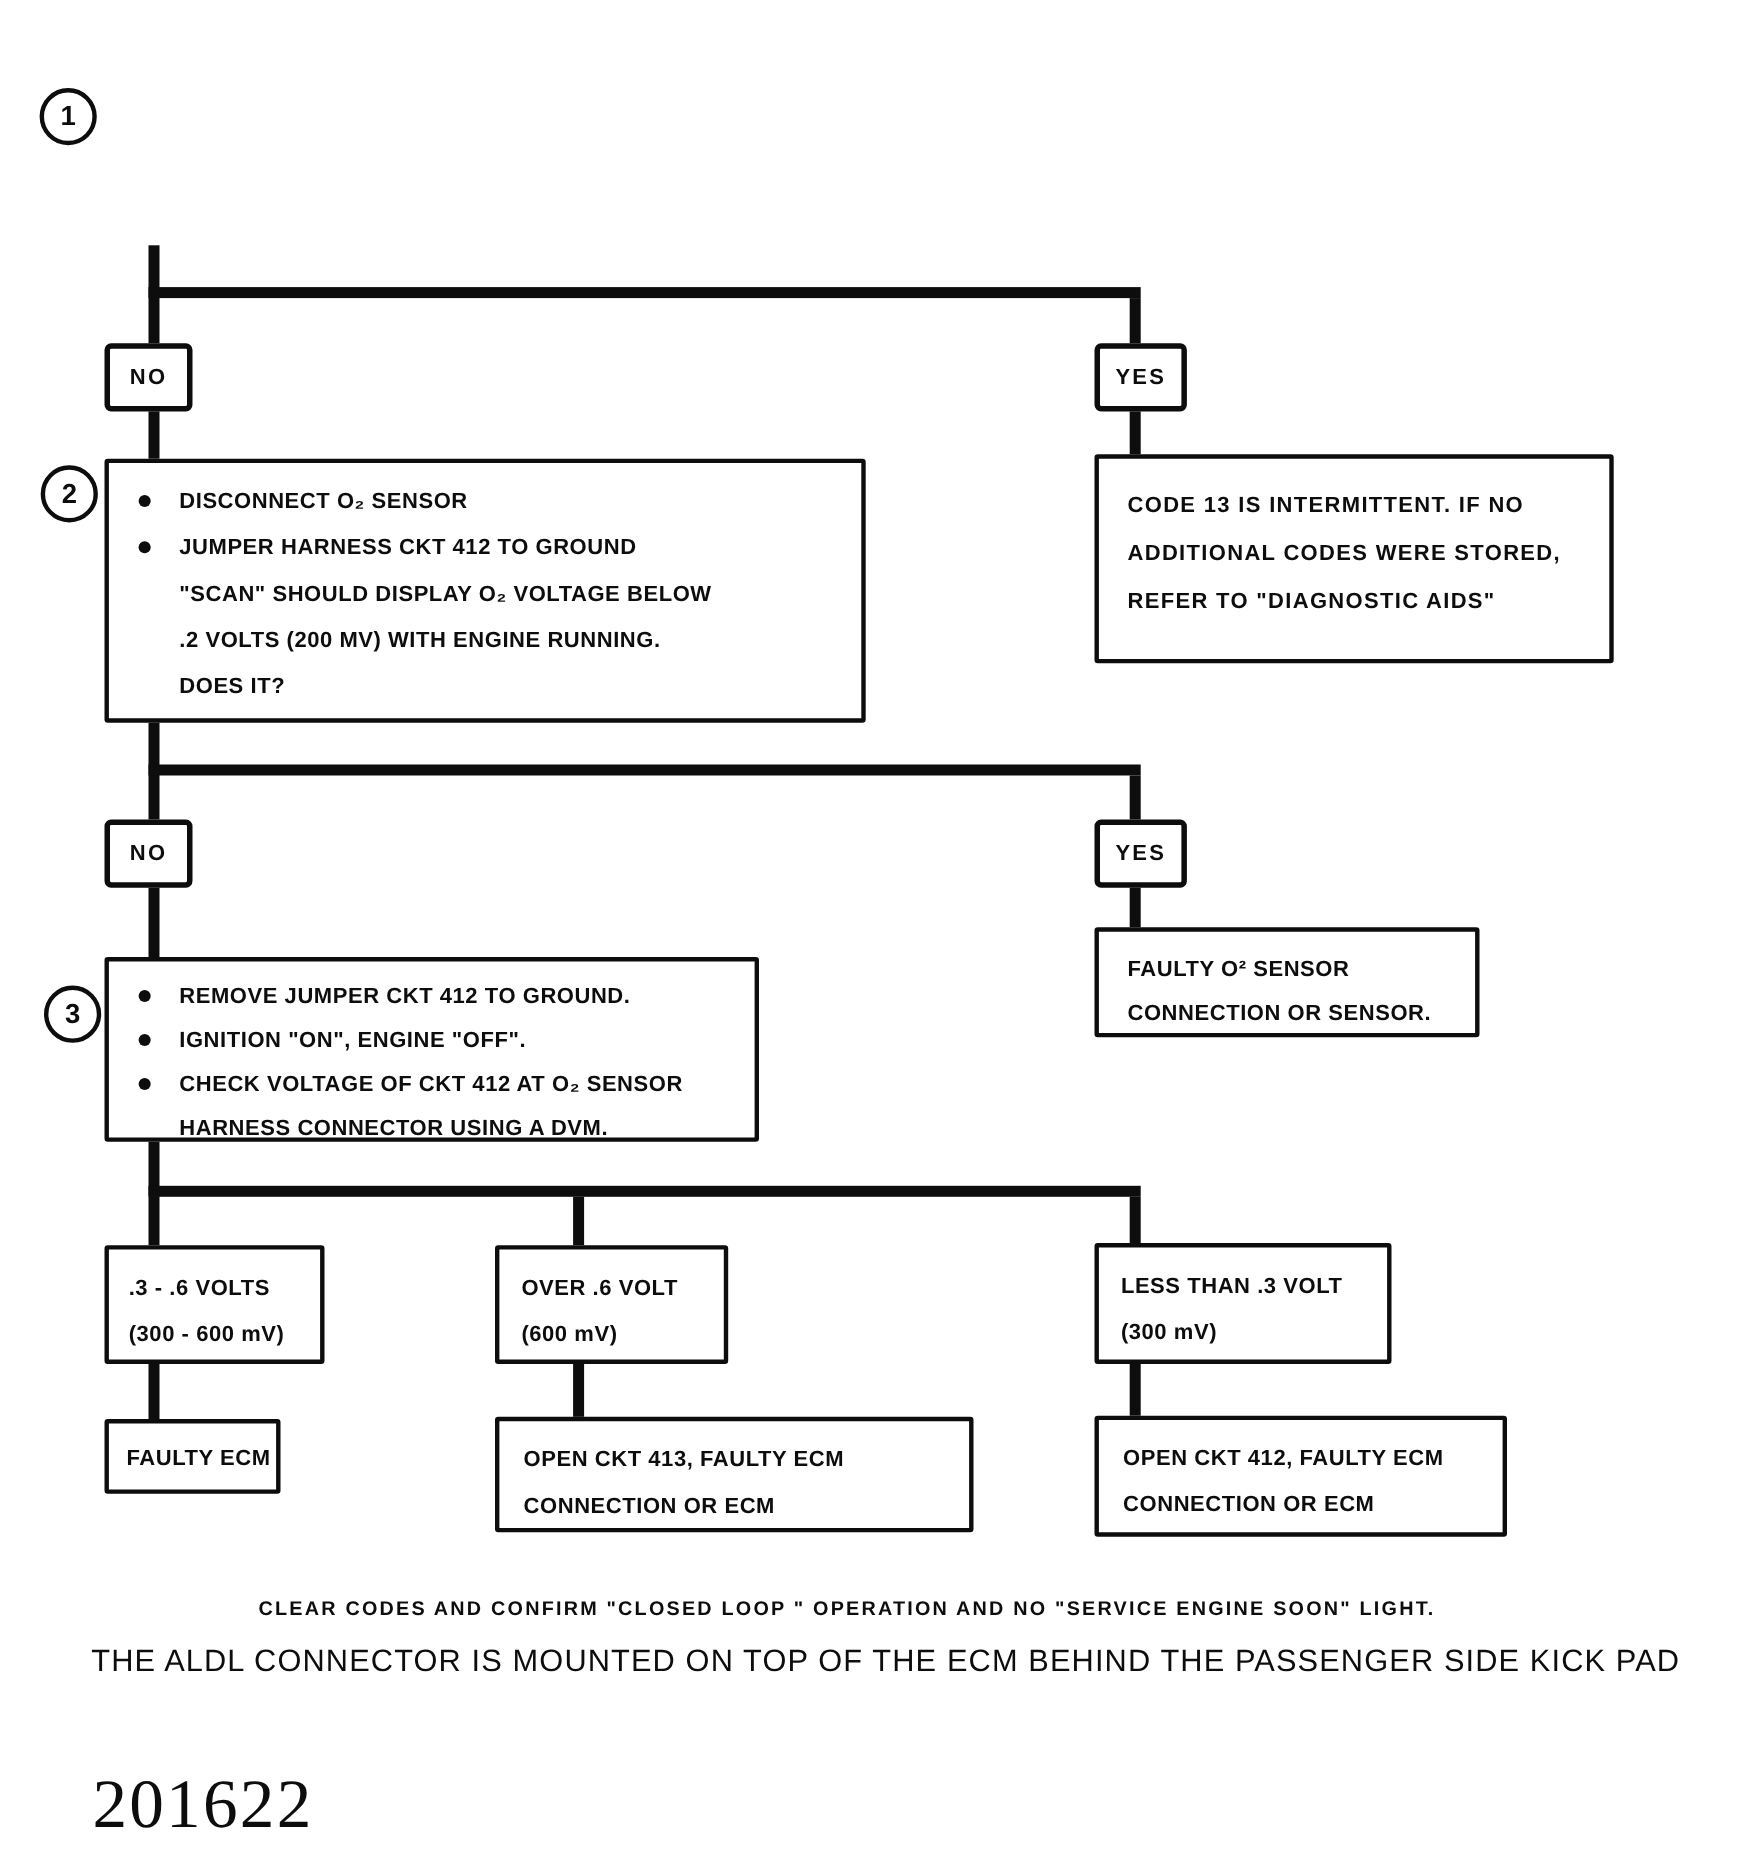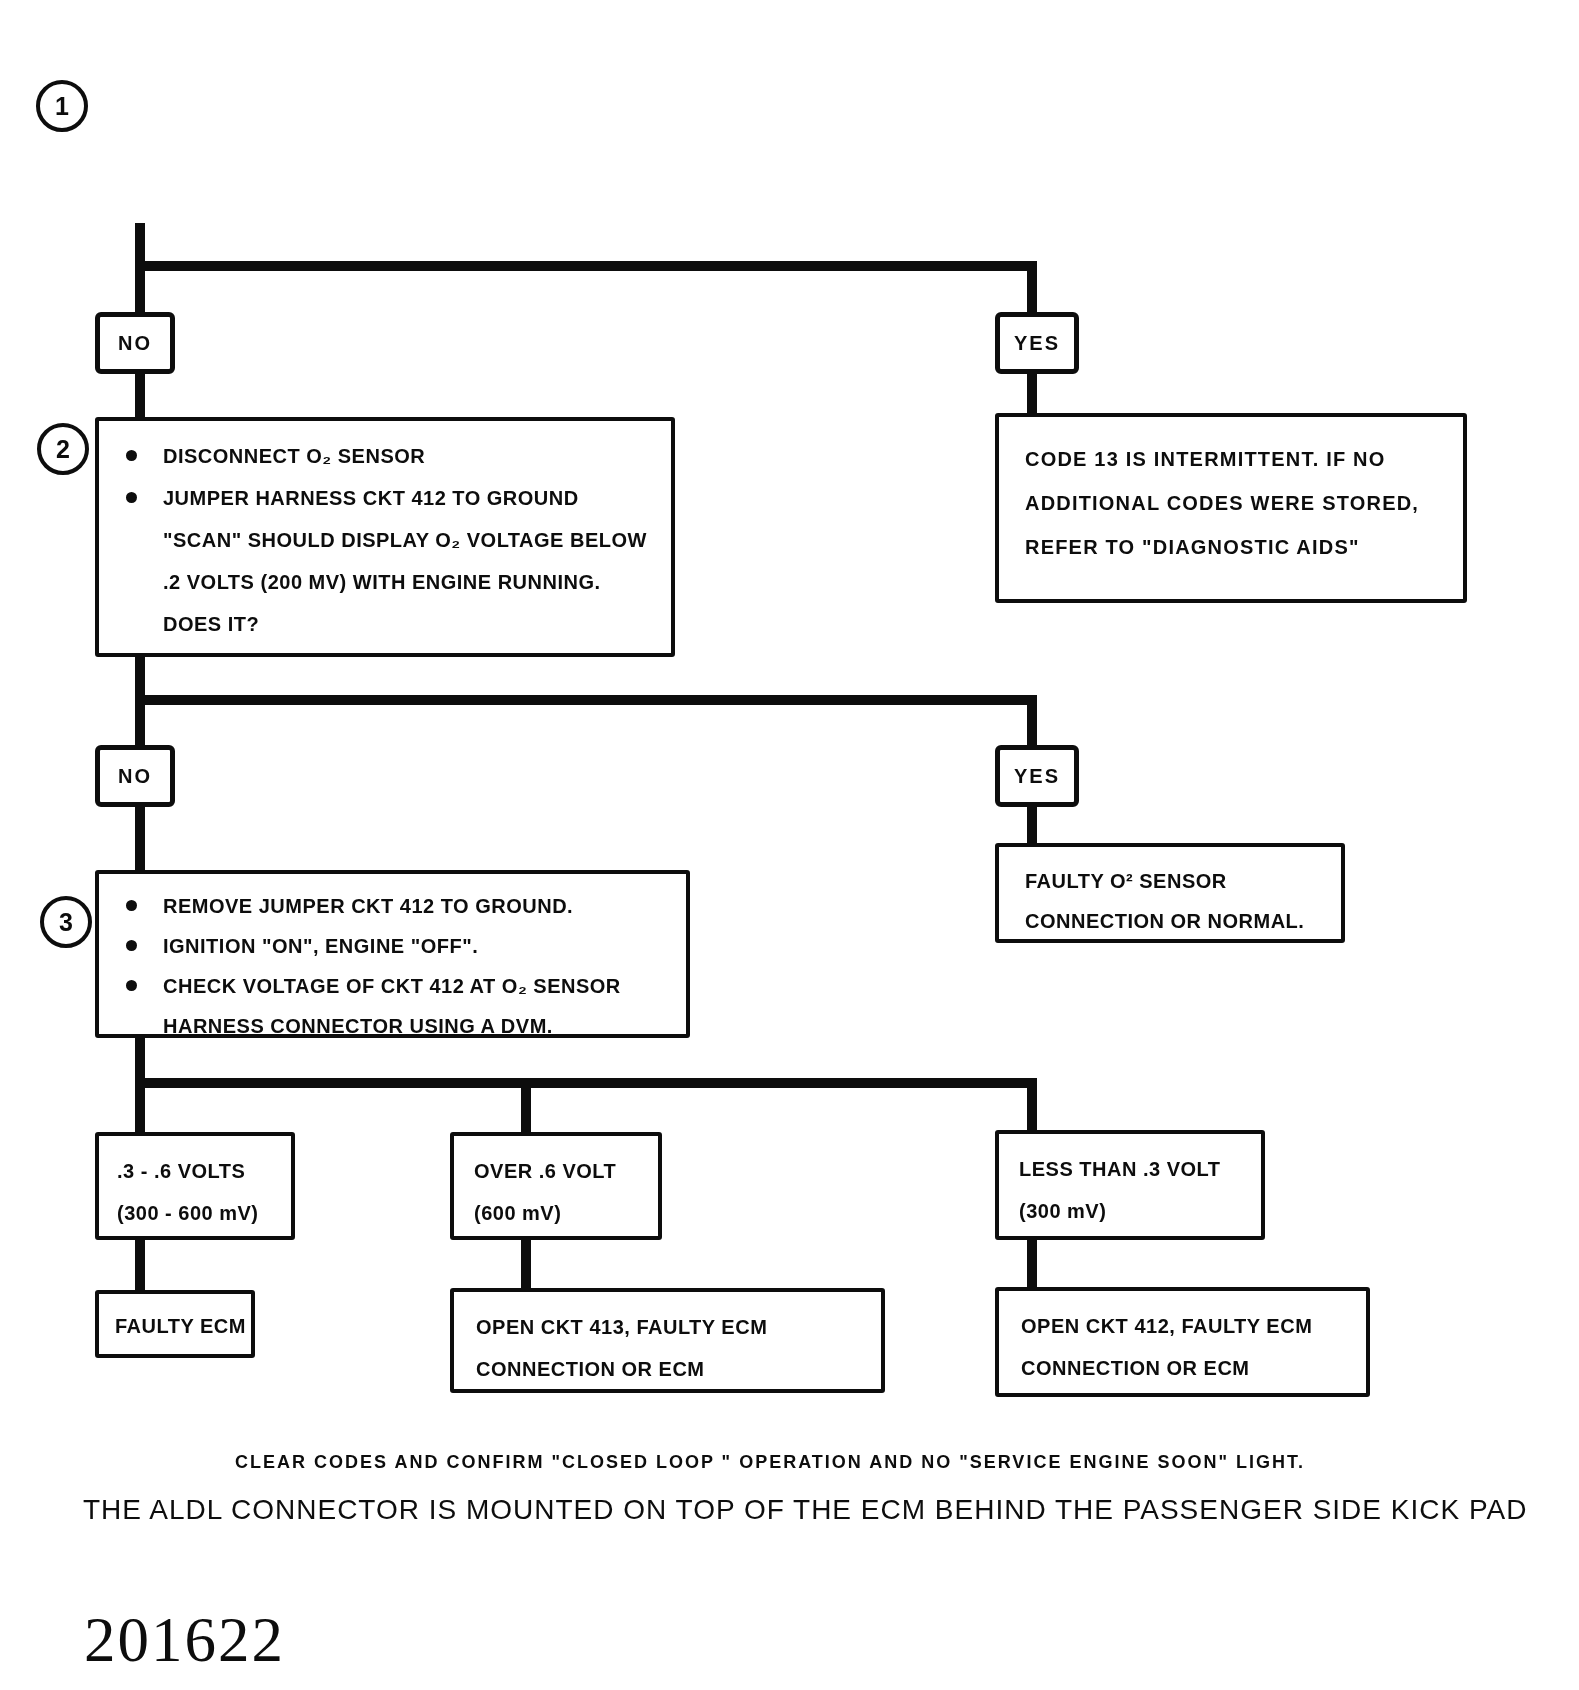--- a/index.html
+++ b/index.html
@@ -77,21 +77,21 @@
   <div class="tag" style="left:95px;top:312px;width:80px;height:62px;">
       <span>NO</span>
     </div>
   <div class="tag" style="left:995px;top:312px;width:84px;height:62px;">
       <span>YES</span>
     </div>
 
   <div class="vline" style="left:135px;top:374px;width:10px;height:43px;"></div>
   <div class="vline" style="left:1027px;top:374px;width:10px;height:39px;"></div>
 
-  <div class="node pad-t" style="left:95px;top:417px;width:580px;height:240px;">
+  <div class="node pad-t" style="left:95px;top:417px;width:692px;height:240px;">
     <div class="row"><span class="bullet"></span><span>DISCONNECT O₂ SENSOR</span></div>
     <div class="row"><span class="bullet"></span><span>JUMPER HARNESS CKT 412 TO GROUND</span></div>
     <div class="row"><span>"SCAN"  SHOULD DISPLAY O₂ VOLTAGE BELOW</span></div>
     <div class="row"><span>.2 VOLTS  (200 MV) WITH ENGINE RUNNING.</span></div>
     <div class="row"><span>DOES IT?</span></div>
   </div>
 
   <div class="node plain" style="left:995px;top:413px;width:472px;height:190px;padding-top:20px;">
     <div class="row" style="line-height:44px;letter-spacing:1.2px;"><span>CODE 13 IS INTERMITTENT.  IF NO</span></div>
     <div class="row" style="line-height:44px;letter-spacing:1.2px;"><span>ADDITIONAL CODES WERE STORED,</span></div>
@@ -114,21 +114,21 @@
 
   <div class="node" style="left:95px;top:870px;width:595px;height:168px;padding-top:12px;">
     <div class="row" style="line-height:40px;"><span class="bullet" style="top:14px;"></span><span>REMOVE JUMPER CKT 412 TO GROUND.</span></div>
     <div class="row" style="line-height:40px;"><span class="bullet" style="top:14px;"></span><span>IGNITION "ON",  ENGINE  "OFF".</span></div>
     <div class="row" style="line-height:40px;"><span class="bullet" style="top:14px;"></span><span>CHECK VOLTAGE OF CKT 412 AT O₂ SENSOR</span></div>
     <div class="row" style="line-height:40px;"><span>HARNESS CONNECTOR USING A DVM.</span></div>
   </div>
 
   <div class="node plain" style="left:995px;top:843px;width:350px;height:100px;padding-top:14px;">
     <div class="row" style="line-height:40px;"><span>FAULTY O² SENSOR</span></div>
-    <div class="row" style="line-height:40px;"><span>CONNECTION OR NORMAL.</span></div>
+    <div class="row" style="line-height:40px;"><span>CONNECTION OR SENSOR.</span></div>
   </div>
 
   <div class="vline" style="left:135px;top:1038px;width:10px;height:50px;"></div>
   <div class="hline" style="left:135px;top:1078px;width:902px;height:10px;"></div>
   <div class="vline" style="left:135px;top:1088px;width:10px;height:44px;"></div>
   <div class="vline" style="left:521px;top:1088px;width:10px;height:44px;"></div>
   <div class="vline" style="left:1027px;top:1088px;width:10px;height:42px;"></div>
 
   <div class="node plain" style="left:95px;top:1132px;width:200px;height:108px;padding-top:14px;">
     <div class="row" style="line-height:42px;padding-left:18px;"><span>.3 - .6 VOLTS</span></div>

